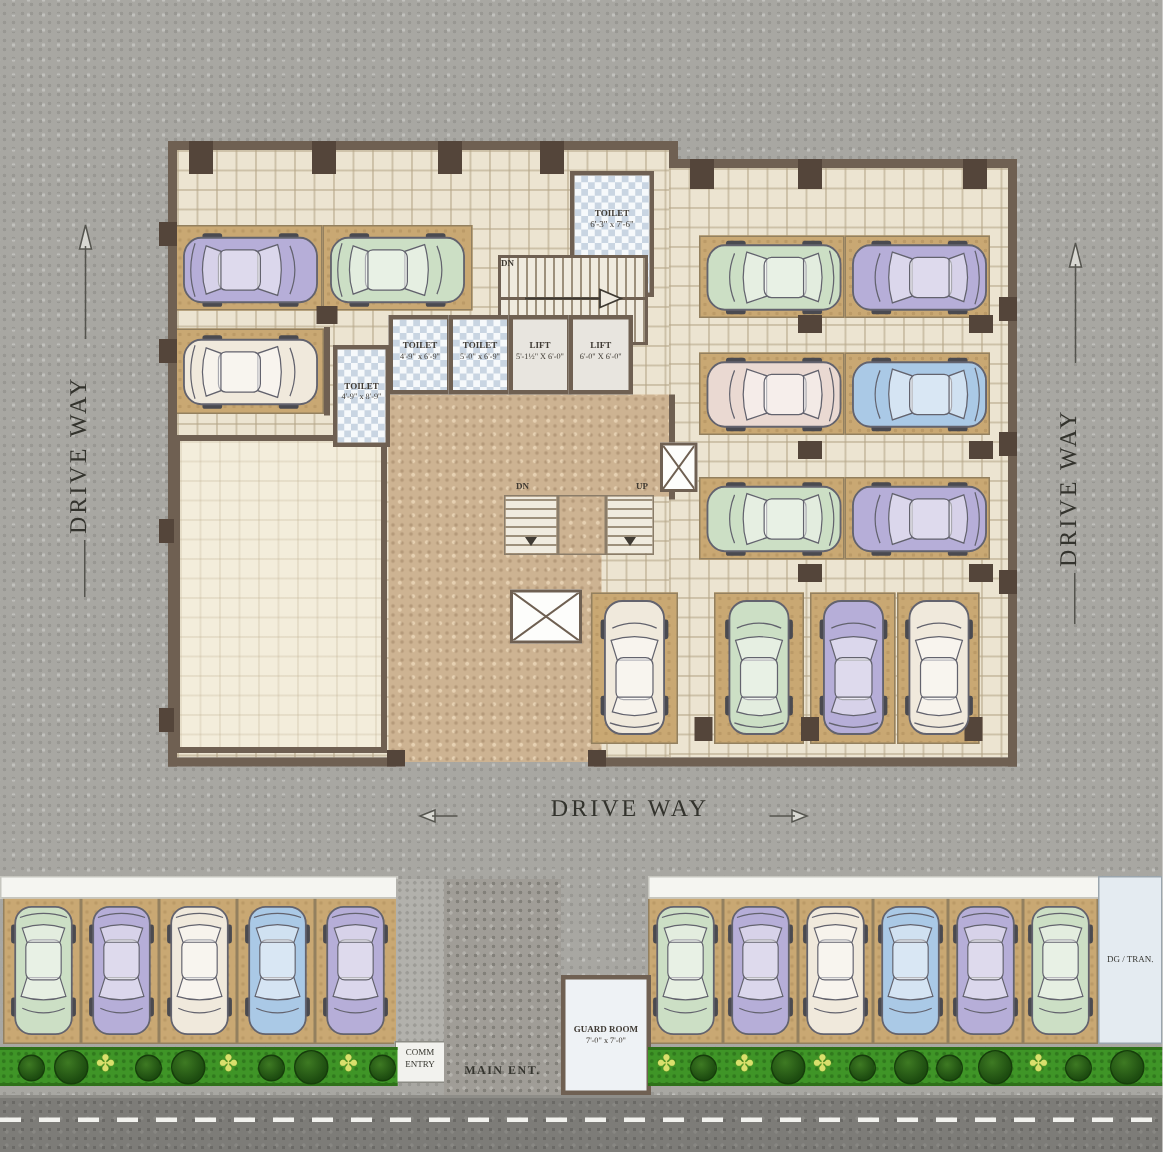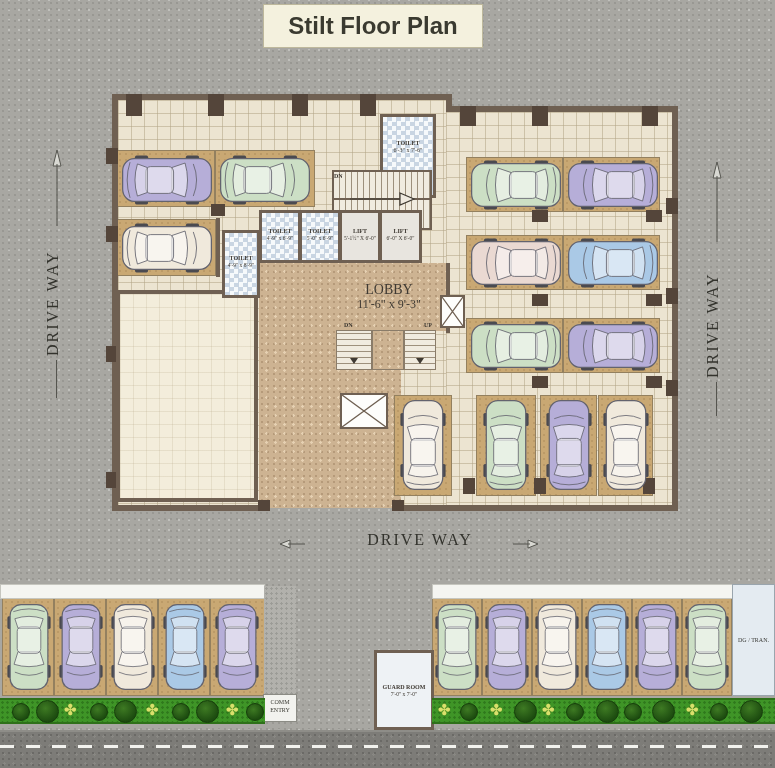--- a/index.html
+++ b/index.html
@@ -80,23 +80,20 @@
   .road-dash{position:absolute;top:13px;left:0;width:775px;height:3px;
     background:repeating-linear-gradient(90deg,#f2f2ee 0 14px,transparent 14px 26px);}
   .road-text{position:absolute;top:5px;left:288px;width:160px;text-align:center;
     background:#7d7c78;color:#ffffff;font-weight:bold;font-size:15px;letter-spacing:6px;}
 </style>
 </head>
 <body>
 
 <div class="canvas">
 
-  <div class="title-box">
-    <span>Stilt Floor Plan</span>
-  </div>
 
   <div class="floor" style="left:118px;top:100px;width:330px;height:405px;"></div>
   <div class="floor" style="left:446px;top:112px;width:226px;height:393px;"></div>
 
   <div class="tan" style="left:259px;top:263px;width:188px;height:68px;"></div>
   <div class="tan" style="left:259px;top:263px;width:142px;height:245px;"></div>
 
   <div id="geom-stalls">
       <div class="stall" style="left: 116px; top: 150px; width: 99px; height: 57px;"></div>
       <div class="stall" style="left: 215px; top: 150px; width: 100px; height: 57px;"></div>
@@ -198,24 +195,20 @@
     <div style="font-weight:bold;">LIFT</div>
     <div style="font-size:5.5px;">6'-0" X 6'-0"</div>
   </div>
 
   <div class="checker" style="left:222px;top:230px;width:38px;height:68px;"></div>
   <div class="room-label tinytxt" style="left:222px;top:255px;width:38px;">
     <div style="font-weight:bold;">TOILET</div>
     <div style="font-size:5.5px;">4'-9" x 8'-9"</div>
   </div>
 
-  <div class="room-label" style="left:330px;top:282px;width:118px;">
-    <div style="font-size:14px;">LOBBY</div>
-    <div style="font-size:12px;">11'-6" x 9'-3"</div>
-  </div>
 
   <div class="flight" style="left:336px;top:330px;width:36px;height:40px;"></div>
   <div class="tan landing" style="left:372px;top:330px;width:32px;height:40px;border:1px solid #8a7c69;box-sizing:border-box;"></div>
   <div class="flight" style="left:404px;top:330px;width:32px;height:40px;"></div>
   <div class="dn-up" style="left:344px;top:322px;">DN</div>
   <div class="dn-up" style="left:424px;top:322px;">UP</div>
   <div class="tri-down" style="left:350px;top:358px;"></div>
   <div class="tri-down" style="left:416px;top:358px;"></div>
 
   <div class="xbox" style="left:340px;top:393px;width:48px;height:36px;">
@@ -591,20 +584,23 @@
 
   <div class="band" style="left:0;top:584px;width:265px;height:15px;"></div>
   <div class="band" style="left:432px;top:584px;width:343px;height:15px;"></div>
 
   <div class="comm-path" style="left:264px;top:586px;width:32px;height:112px;"></div>
   <div class="comm-box" style="left:263px;top:694px;width:34px;height:28px;">
     <div>COMM</div>
     <div>ENTRY</div>
   </div>
 
+  <div class="mainent" style="left:296px;top:586px;width:78px;height:144px;">
+    <span>MAIN ENT.</span>
+  </div>
 
   <div class="guard" style="left:374px;top:650px;width:60px;height:80px;"></div>
   <div class="room-label" style="left:374px;top:684px;width:60px;">
     <div style="font-size:6px;font-weight:bold;">GUARD ROOM</div>
     <div style="font-size:5.5px;">7'-0" x 7'-0"</div>
   </div>
 
   <div class="dgbox" style="left:732px;top:584px;width:43px;height:112px;">
     <span>DG / TRAN.</span>
   </div>

